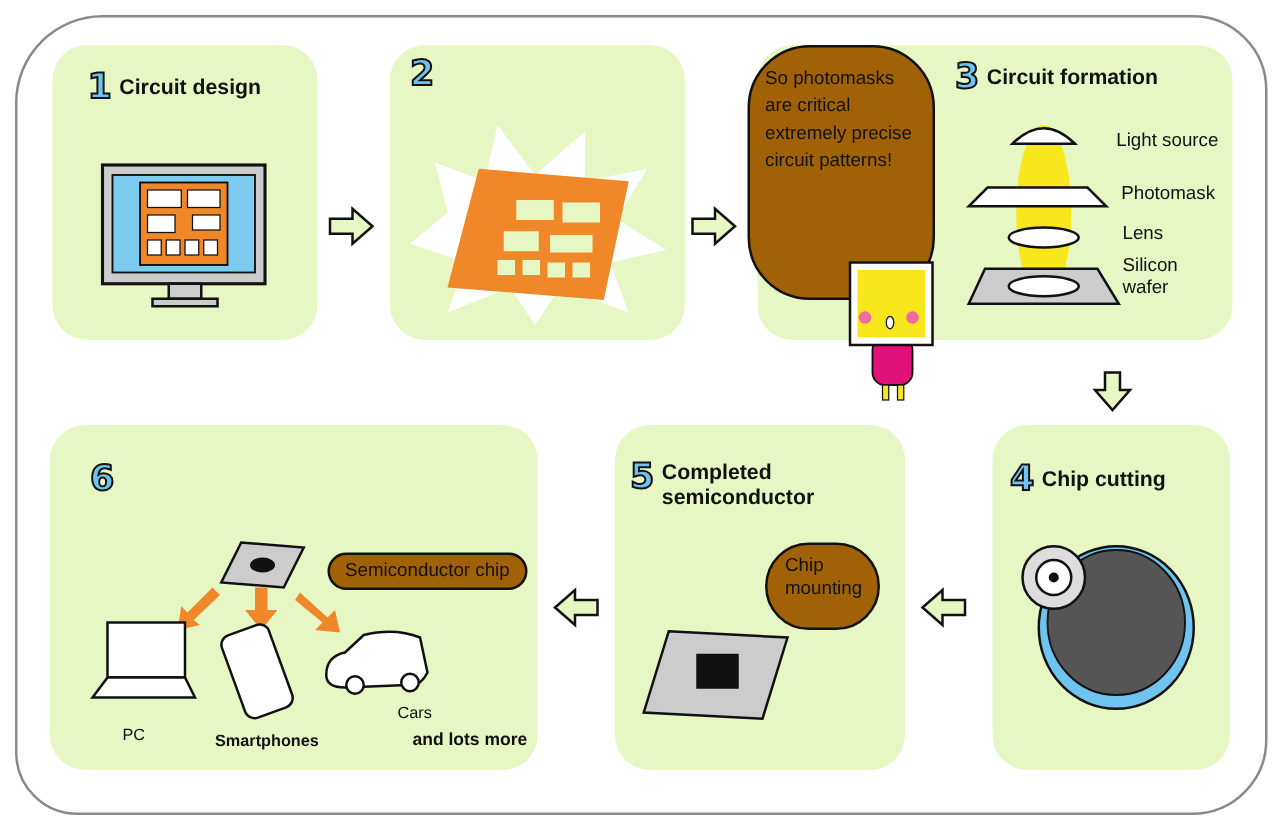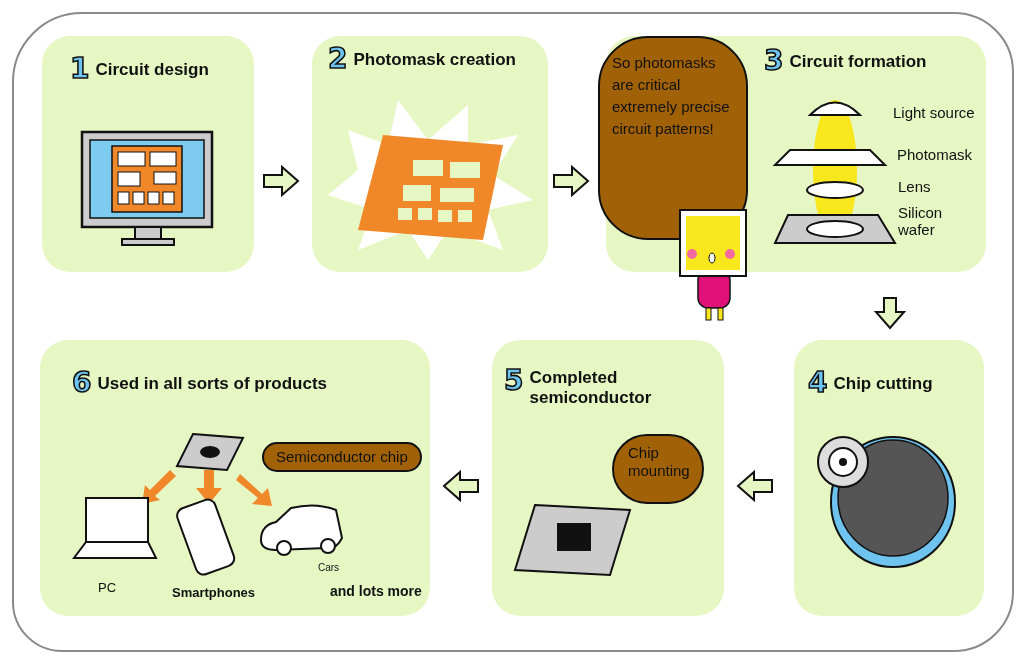--- a/index.html
+++ b/index.html
@@ -38,21 +38,20 @@
   <rect x="42" y="109" width="52" height="6" fill="#ccc" stroke="#111" stroke-width="2"></rect>
 </svg>
 
 <svg style="left:262px;top:165px" width="40" height="32">
     <path d="M2 10 H20 V2 L36 16 L20 30 V22 H2 Z" fill="#e7f7c4" stroke="#111" stroke-width="2"></path>
   </svg>
 
 <div class="panel" style="left:312px;top:36px;width:236px;height:236px;"></div>
 <div class="ttl" style="left:328px;top:46px;">
   <span class="num">2</span>
-  <span style="margin-top:4px">Photomask creation</span>
 </div>
 <svg style="left:318px;top:90px" width="220" height="170">
   <polygon points="30,40 70,55 80,10 110,50 150,15 150,55 200,45 175,85 215,110 170,120 185,160 130,140 110,170 90,140 40,160 55,120 10,105 40,80" fill="#fff"></polygon>
   <polygon points="65,45 185,55 165,150 40,140" fill="#f0882a"></polygon>
   <rect x="95" y="70" width="30" height="16" fill="#e7f7c4"></rect>
     <rect x="132" y="72" width="30" height="16" fill="#e7f7c4"></rect>
   <rect x="85" y="95" width="28" height="16" fill="#e7f7c4"></rect>
     <rect x="122" y="98" width="34" height="14" fill="#e7f7c4"></rect>
   <rect x="80" y="118" width="14" height="12" fill="#e7f7c4"></rect>
     <rect x="100" y="118" width="14" height="12" fill="#e7f7c4"></rect>
@@ -134,21 +133,20 @@
   <div>mounting</div>
 </div>
 
 <svg style="left:440px;top:470px" width="40" height="32">
     <path d="M38 10 H20 V2 L4 16 L20 30 V22 H38 Z" fill="#e7f7c4" stroke="#111" stroke-width="2"></path>
   </svg>
 
 <div class="panel" style="left:40px;top:340px;width:390px;height:276px;"></div>
 <div class="ttl" style="left:72px;top:370px;">
   <span class="num">6</span>
-  <span style="margin-top:4px">Used in all sorts of products</span>
 </div>
 <svg style="left:175px;top:432px" width="70" height="40">
     <polygon points="18,2 68,6 52,38 2,34" fill="#ccc" stroke="#111" stroke-width="2"></polygon>
     <ellipse cx="35" cy="20" rx="10" ry="6" fill="#111"></ellipse>
   </svg>
 <div class="bubble" style="left:262px;top:442px;padding:2px 12px;border-radius:20px;">Semiconductor chip</div>
 <svg style="left:140px;top:470px" width="150" height="40">
   <path d="M30 0 L10 20 L5 15 L2 34 L20 30 L15 26 L36 6 Z" fill="#f0882a"></path>
   <path d="M64 0 H74 V18 H82 L69 34 L56 18 H64 Z" fill="#f0882a"></path>
   <path d="M100 4 L122 24 L128 18 L132 36 L112 34 L118 28 L96 10 Z" fill="#f0882a"></path>
@@ -160,14 +158,14 @@
 <svg style="left:172px;top:498px" width="70" height="80">
     <rect x="14" y="4" width="40" height="70" rx="8" transform="rotate(-20 34 40)" fill="#fff" stroke="#111" stroke-width="2"></rect>
   </svg>
 <svg style="left:256px;top:500px" width="90" height="60">
     <path d="M5 40 Q5 25 20 22 L35 8 Q60 2 80 10 L86 38 Q80 50 70 48 L20 50 Q5 50 5 40 Z" fill="#fff" stroke="#111" stroke-width="2"></path>
     <circle cx="28" cy="48" r="7" fill="#fff" stroke="#111" stroke-width="2"></circle>
     <circle cx="72" cy="46" r="7" fill="#fff" stroke="#111" stroke-width="2"></circle>
   </svg>
 <div class="lbl" style="left:98px;top:580px;font-size:13px;text-align:center;">PC</div>
 <div class="lbl" style="left:172px;top:585px;font-size:13px;font-weight:bold;">Smartphones</div>
-<div class="lbl" style="left:318px;top:562px;font-size:10px;">Cars</div>
+<div class="lbl" style="left:318px;top:562px;font-size:13px;">Cars</div>
 <div class="lbl" style="left:330px;top:583px;font-size:14px;font-weight:bold;">and lots more</div>
 
 </body></html>

